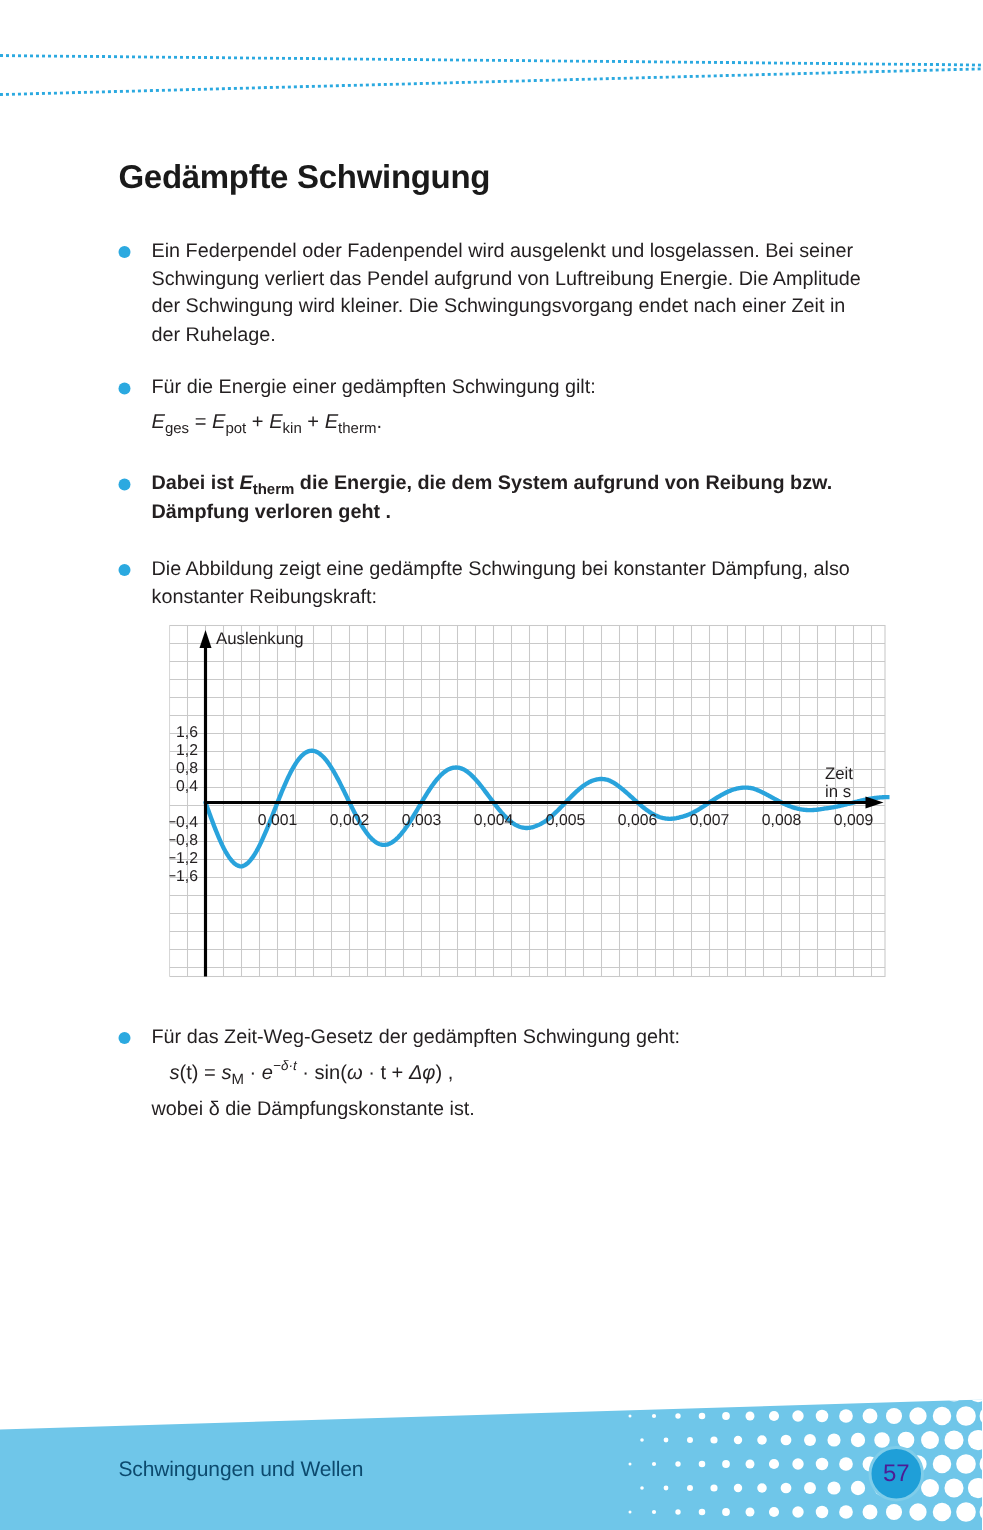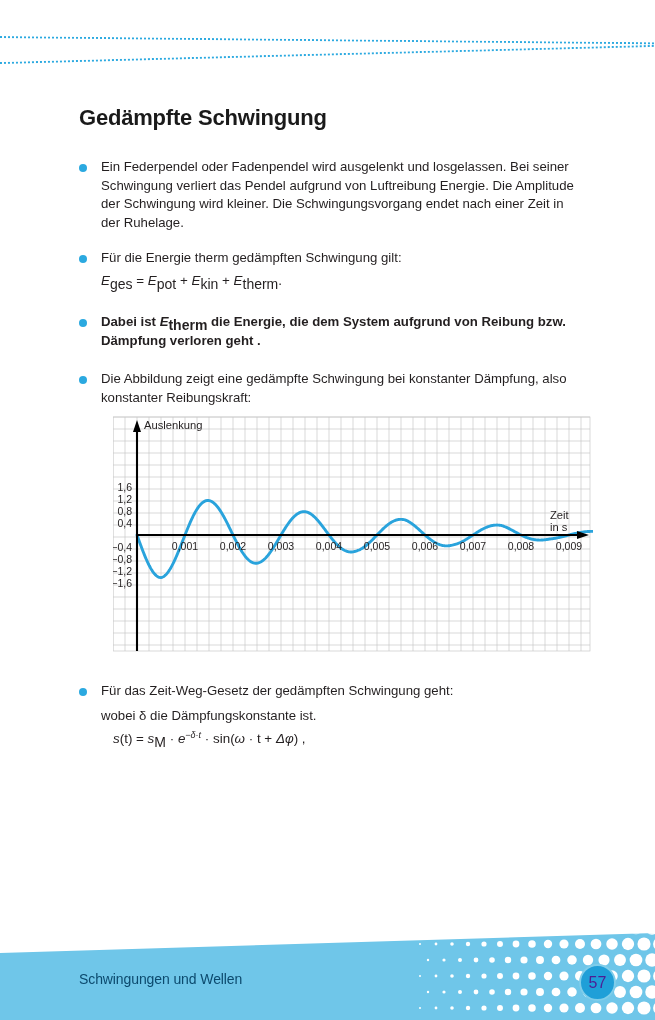--- a/index.html
+++ b/index.html
@@ -57,21 +57,21 @@
     margin-left: 22px;
     font-size: 13.2px;
     line-height: 19px;
   }
   .formula {
     font-style: italic;
     font-size: 13.4px;
   }
   .formula .up { font-style: normal; }
   sub.sm {
-    font-size: 14px;
+    font-size: 10px;
     font-style: normal;
     line-height: 0;
   }
   sup.sm {
     font-size: 9px;
     line-height: 0;
   }
 
   
   .chart-wrap {
@@ -138,21 +138,21 @@
 
 <div class="page-title">Gedämpfte Schwingung</div>
 
 <div class="bullet-block" style="top:158px;">
   <span class="bullet-dot"></span>
   <div class="bullet-body">Ein Federpendel oder Fadenpendel wird ausgelenkt und losgelassen. Bei seiner Schwingung verliert das Pendel aufgrund von Luftreibung Energie. Die Amplitude der Schwingung wird kleiner. Die Schwingungsvorgang endet nach einer Zeit in der Ruhelage.</div>
 </div>
 
 <div class="bullet-block" style="top:249px;">
   <span class="bullet-dot"></span>
-  <div class="bullet-body">Für die Energie therm gedämpften Schwingung gilt:</div>
+  <div class="bullet-body">Für die Energie einer gedämpften Schwingung gilt:</div>
   <div class="indent-line formula" style="margin-top:3px;">
     <span>E</span><sub class="sm">ges</sub><span class="up"> = </span><span>E</span><sub class="sm">pot</sub><span class="up"> + </span><span>E</span><sub class="sm">kin</sub><span class="up"> + </span><span>E</span><sub class="sm">therm</sub><span class="up">.</span>
   </div>
 </div>
 
 <div class="bullet-block" style="top:313px;font-weight:bold;">
   <span class="bullet-dot"></span>
   <div class="bullet-body"><span>Dabei ist </span><i>E</i><sub class="sm">therm</sub><span> die Energie, die dem System aufgrund von Reibung bzw. Dämpfung verloren geht .</span></div>
 </div>
 
@@ -266,24 +266,24 @@
 
     <text id="ylabel-text" x="31" y="15" font-family="Liberation Sans, sans-serif" font-size="11.2" fill="#231f20">Auslenkung</text>
     <text id="xlabel-text" x="437" y="105" font-family="Liberation Sans, sans-serif" font-size="11.2" fill="#231f20">Zeit</text>
     <text id="xlabel-unit-text" x="437" y="117" font-family="Liberation Sans, sans-serif" font-size="11.2" fill="#231f20">in s</text>
   </svg>
 </div>
 
 <div class="bullet-block" style="top:682px;">
   <span class="bullet-dot"></span>
   <div class="bullet-body">Für das Zeit-Weg-Gesetz der gedämpften Schwingung geht:</div>
-  <div class="indent-line" style="margin-top:5px;">wobei δ die Dämpfungskonstante ist.</div>
   <div class="indent-line formula" style="margin-top:4px; margin-left:34px;">
     <span>s</span><span class="up">(t)</span><span class="up"> = </span><span>s</span><sub class="sm">M</sub><span class="up"> · </span><span>e</span><sup class="sm">−δ·t</sup><span class="up"> · </span><span class="up">sin(</span><span>ω</span><span class="up"> · t + </span><span>Δφ</span><span class="up">) ,</span>
   </div>
+  <div class="indent-line" style="margin-top:5px;">wobei δ die Dämpfungskonstante ist.</div>
 </div>
 
 <div class="footer">
   <svg width="655" height="100" viewBox="0 0 655 100">
     <defs>
       <clipPath id="bandclip">
         <path d="M0,33 L655,13 L655,100 L0,100 Z"></path>
       </clipPath>
       <radialGradient id="dotfade" cx="0.78" cy="0.5" r="0.42">
         <stop offset="0" stop-color="#ffffff" stop-opacity="1"></stop>

